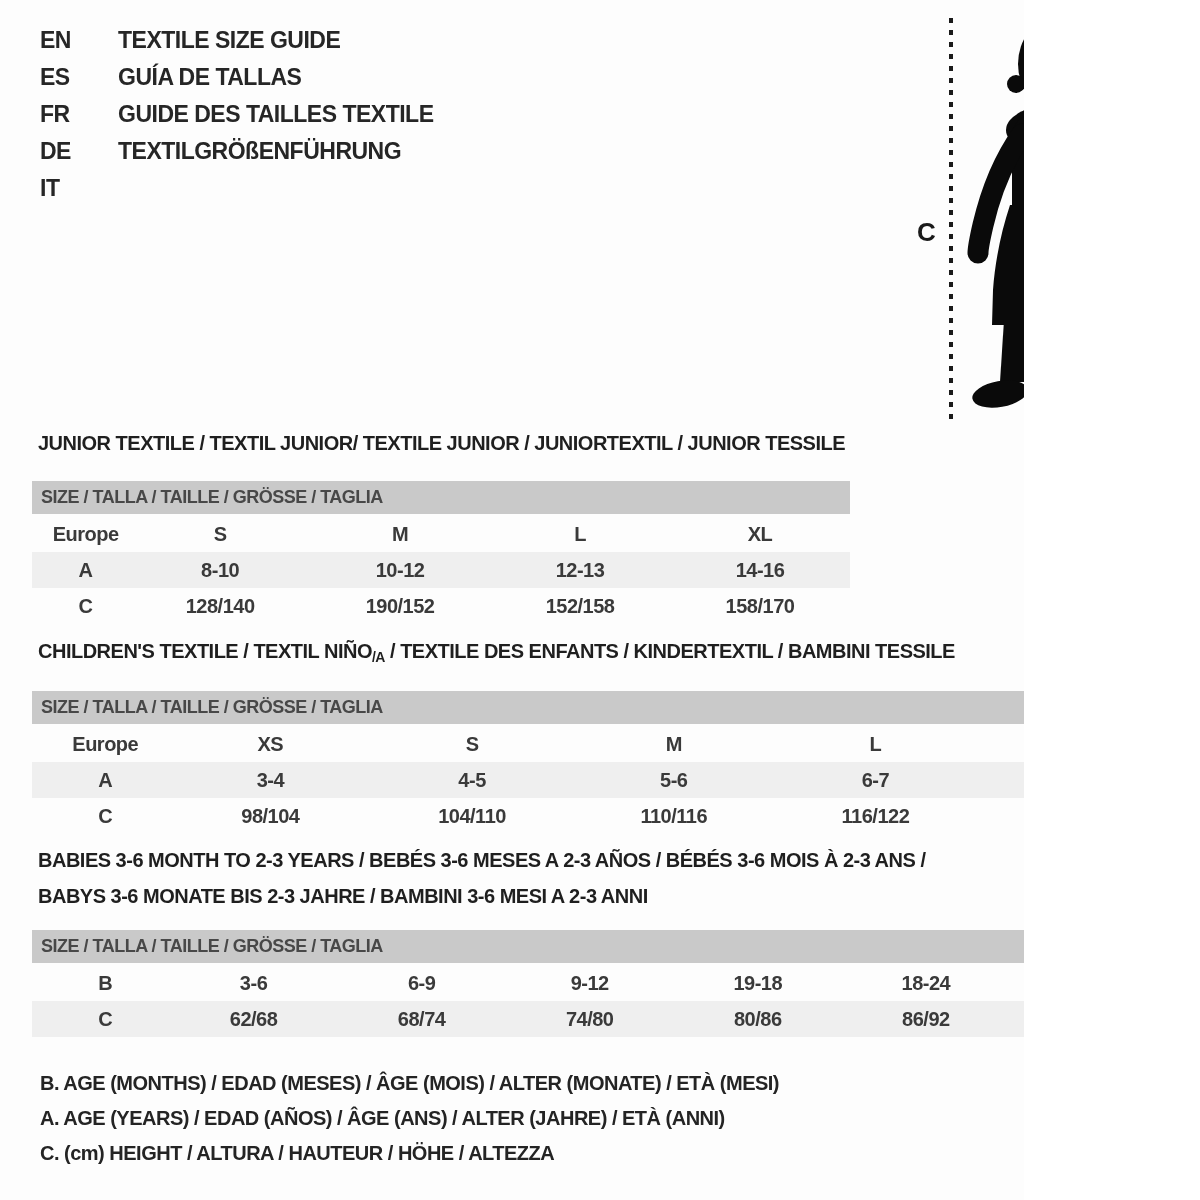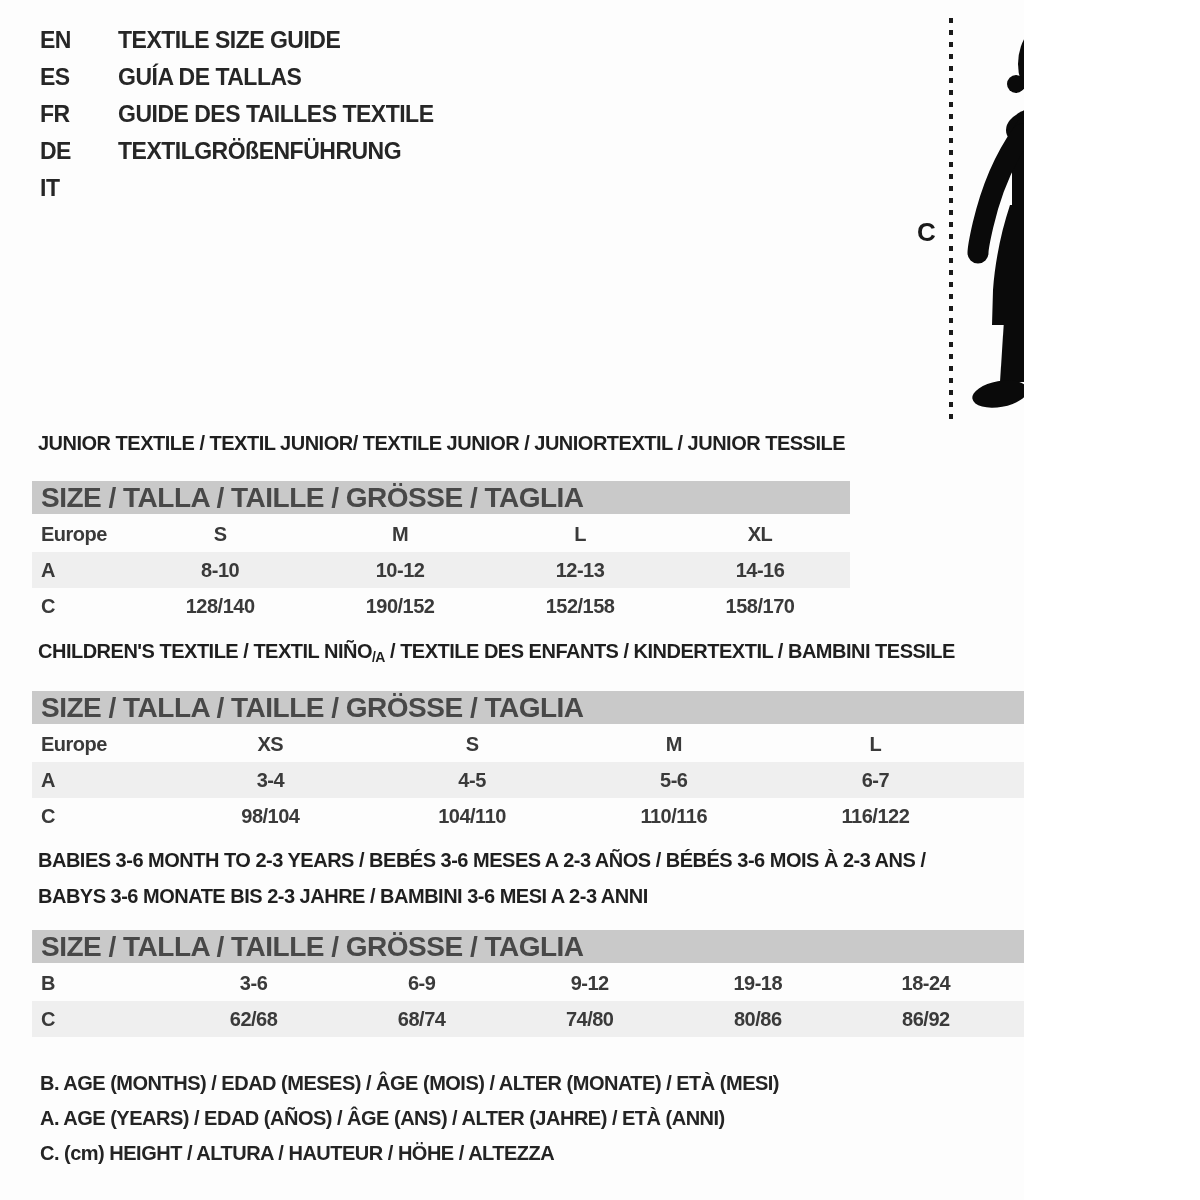--- a/index.html
+++ b/index.html
@@ -17,28 +17,28 @@
   .figure-block{position:absolute;left:900px;top:0;width:255px;height:430px;}
   
   .section{position:absolute;left:32px;}
   .section-title{font-size:20px;font-weight:700;color:#1f1f1f;line-height:22px;margin:0 0 27px 6px;white-space:nowrap;}
   .section-title .sub{font-size:14px;position:relative;top:4px;letter-spacing:-0.5px;}
   .two-line .section-title{margin:0 0 16px 6px;line-height:36px;}
   .two-line .section-title div{white-space:nowrap;}
   table{border-collapse:collapse;table-layout:fixed;width:100%;}
   th{
     background:#c9c9c9;color:#484848;text-align:left;
-    font-size:28px;font-weight:700;height:33px;padding:0 0 0 9px;
+    font-size:18px;font-weight:700;height:33px;padding:0 0 0 9px;
     border-bottom:2px solid #fdfdfd;white-space:nowrap;
   }
   td{
     height:36px;font-size:20px;font-weight:700;color:#3a3a3a;
     text-align:center;padding:0;white-space:nowrap;
   }
-  td.row-label{text-align:left;padding-left:9px;margin-top:44px;}
+  td.row-label{text-align:center;padding-left:9px;margin-top:44px;}
   tbody tr:nth-child(even){background:#efefef;}
   .junior-section{top:432px;width:818px;}
   .children-section{top:640px;width:1146px;}
   .babies-section{top:842px;width:1146px;}
   col.c-label{width:12%;}
   
   .legend{position:absolute;left:40px;top:1066px;}
   .legend-line{font-size:20px;font-weight:700;color:#242424;line-height:35px;white-space:nowrap;}
 </style>
 </head>

